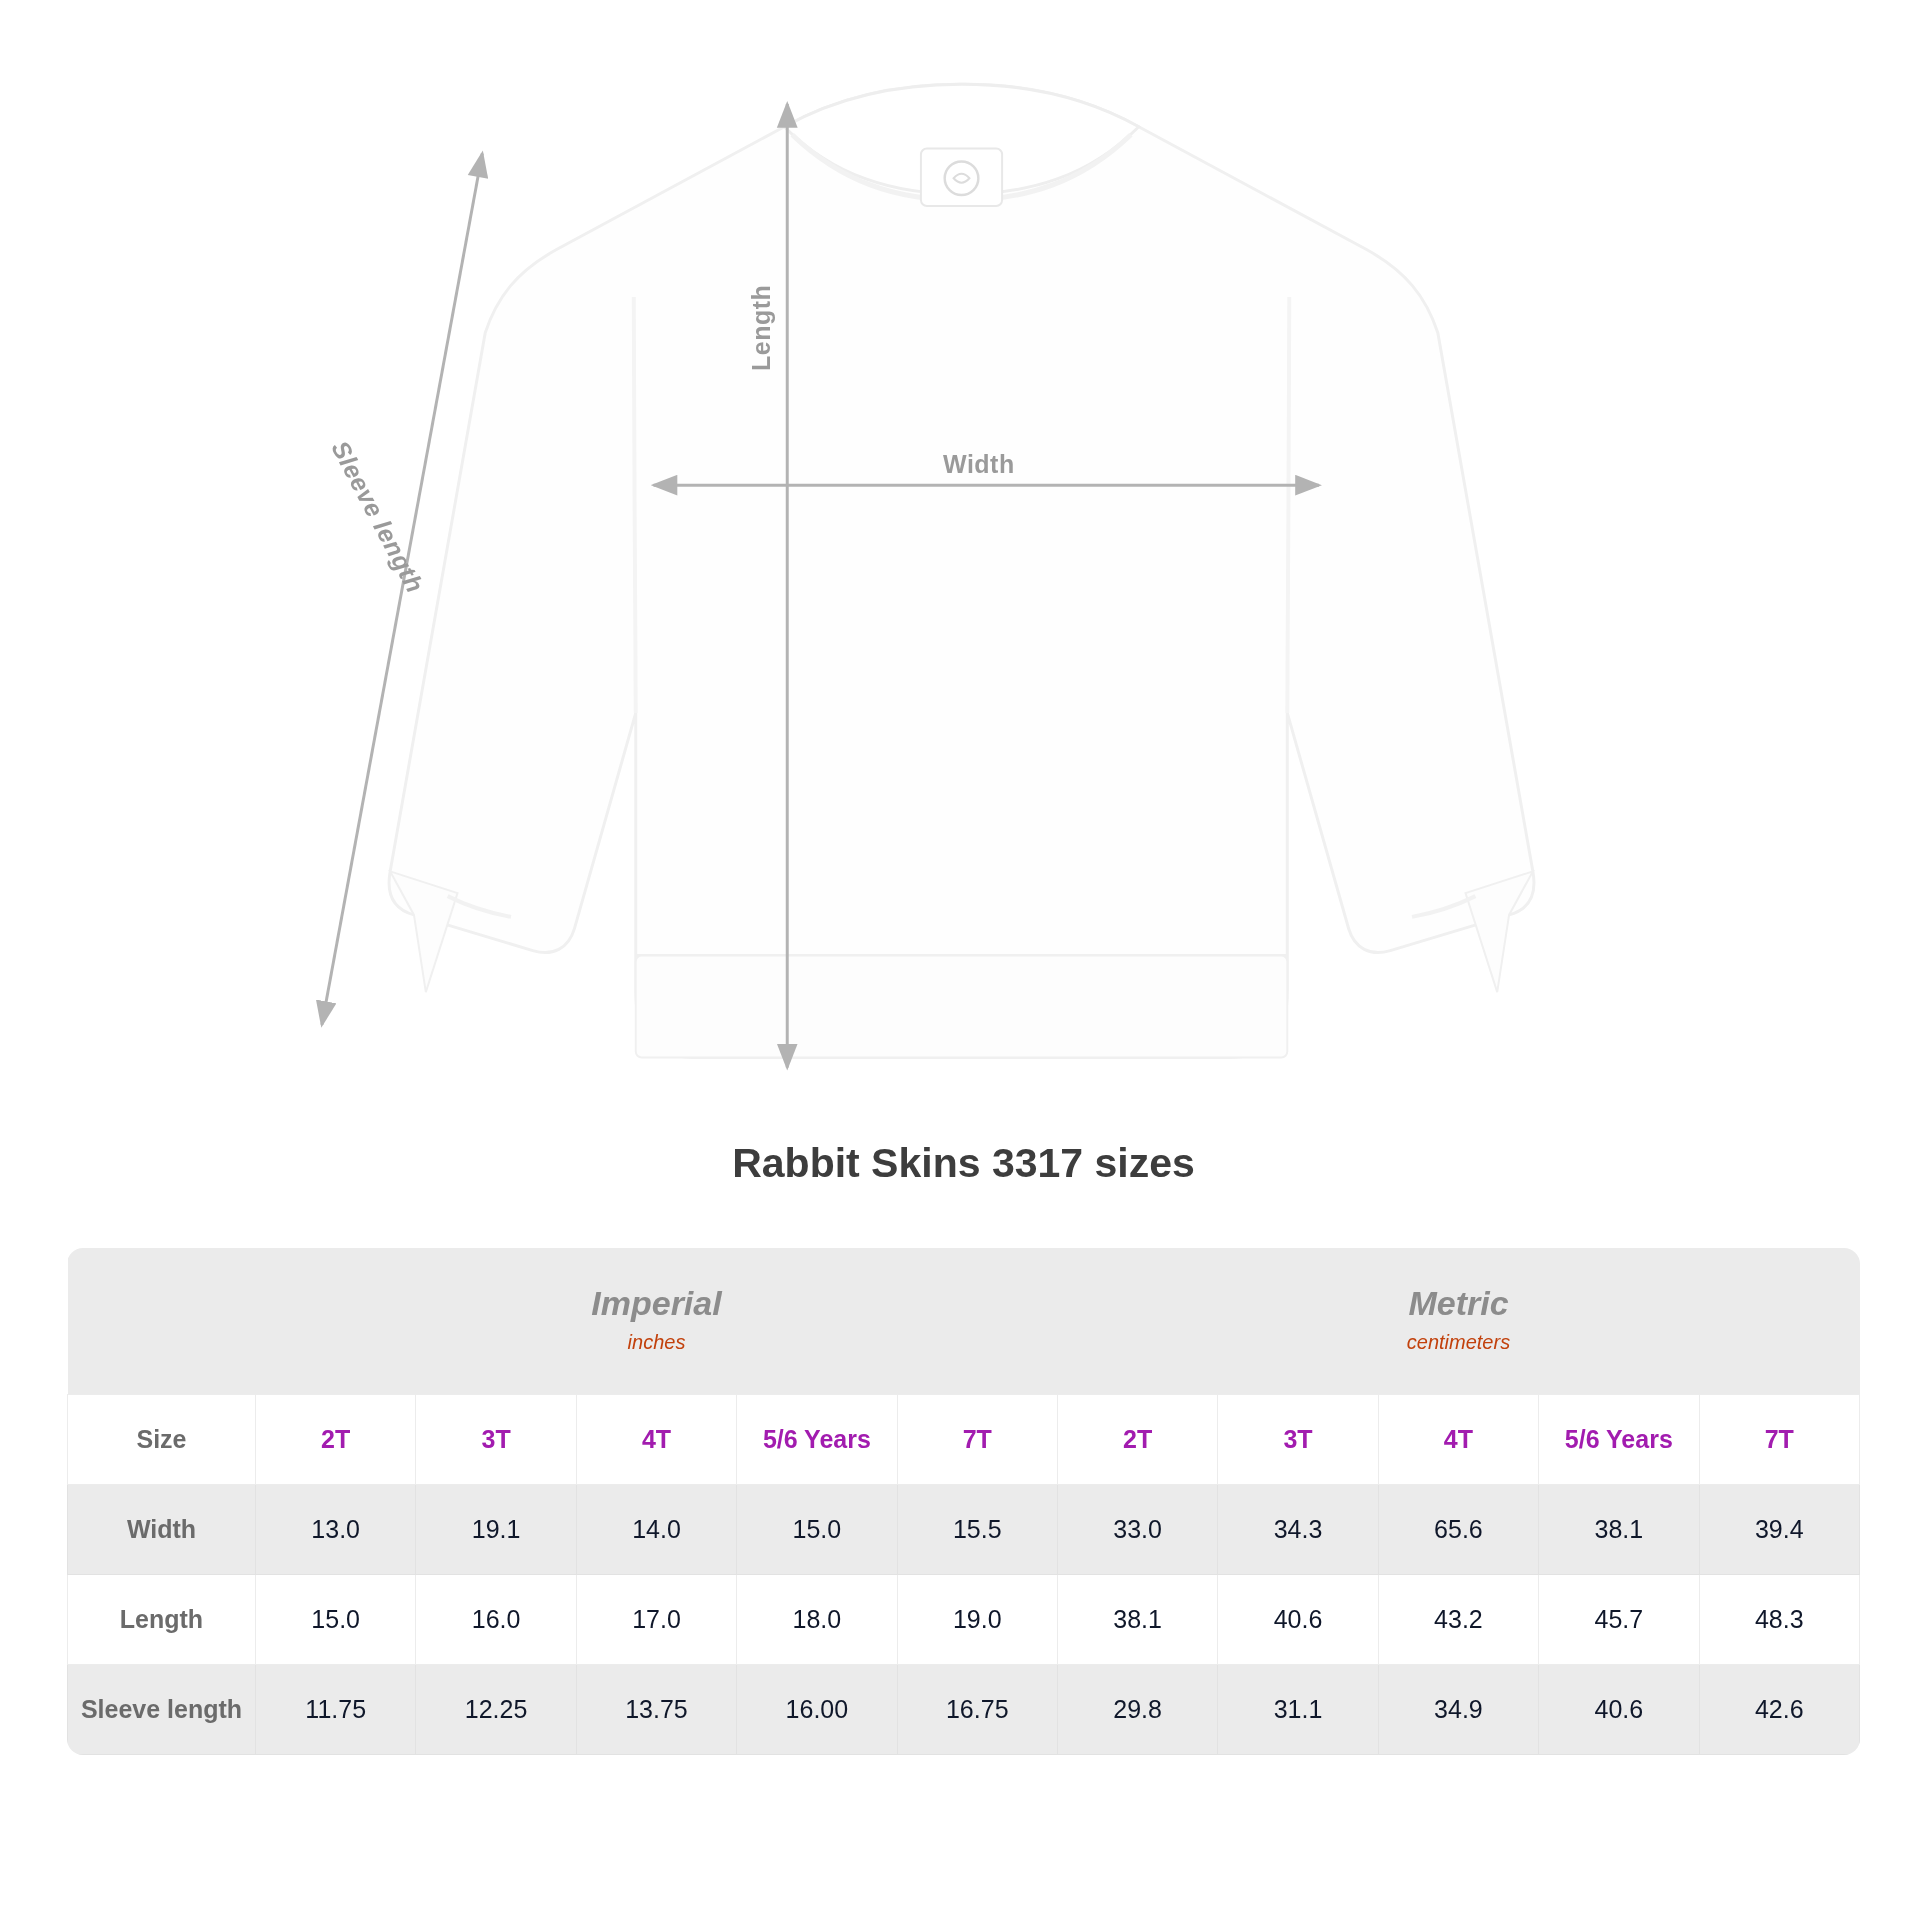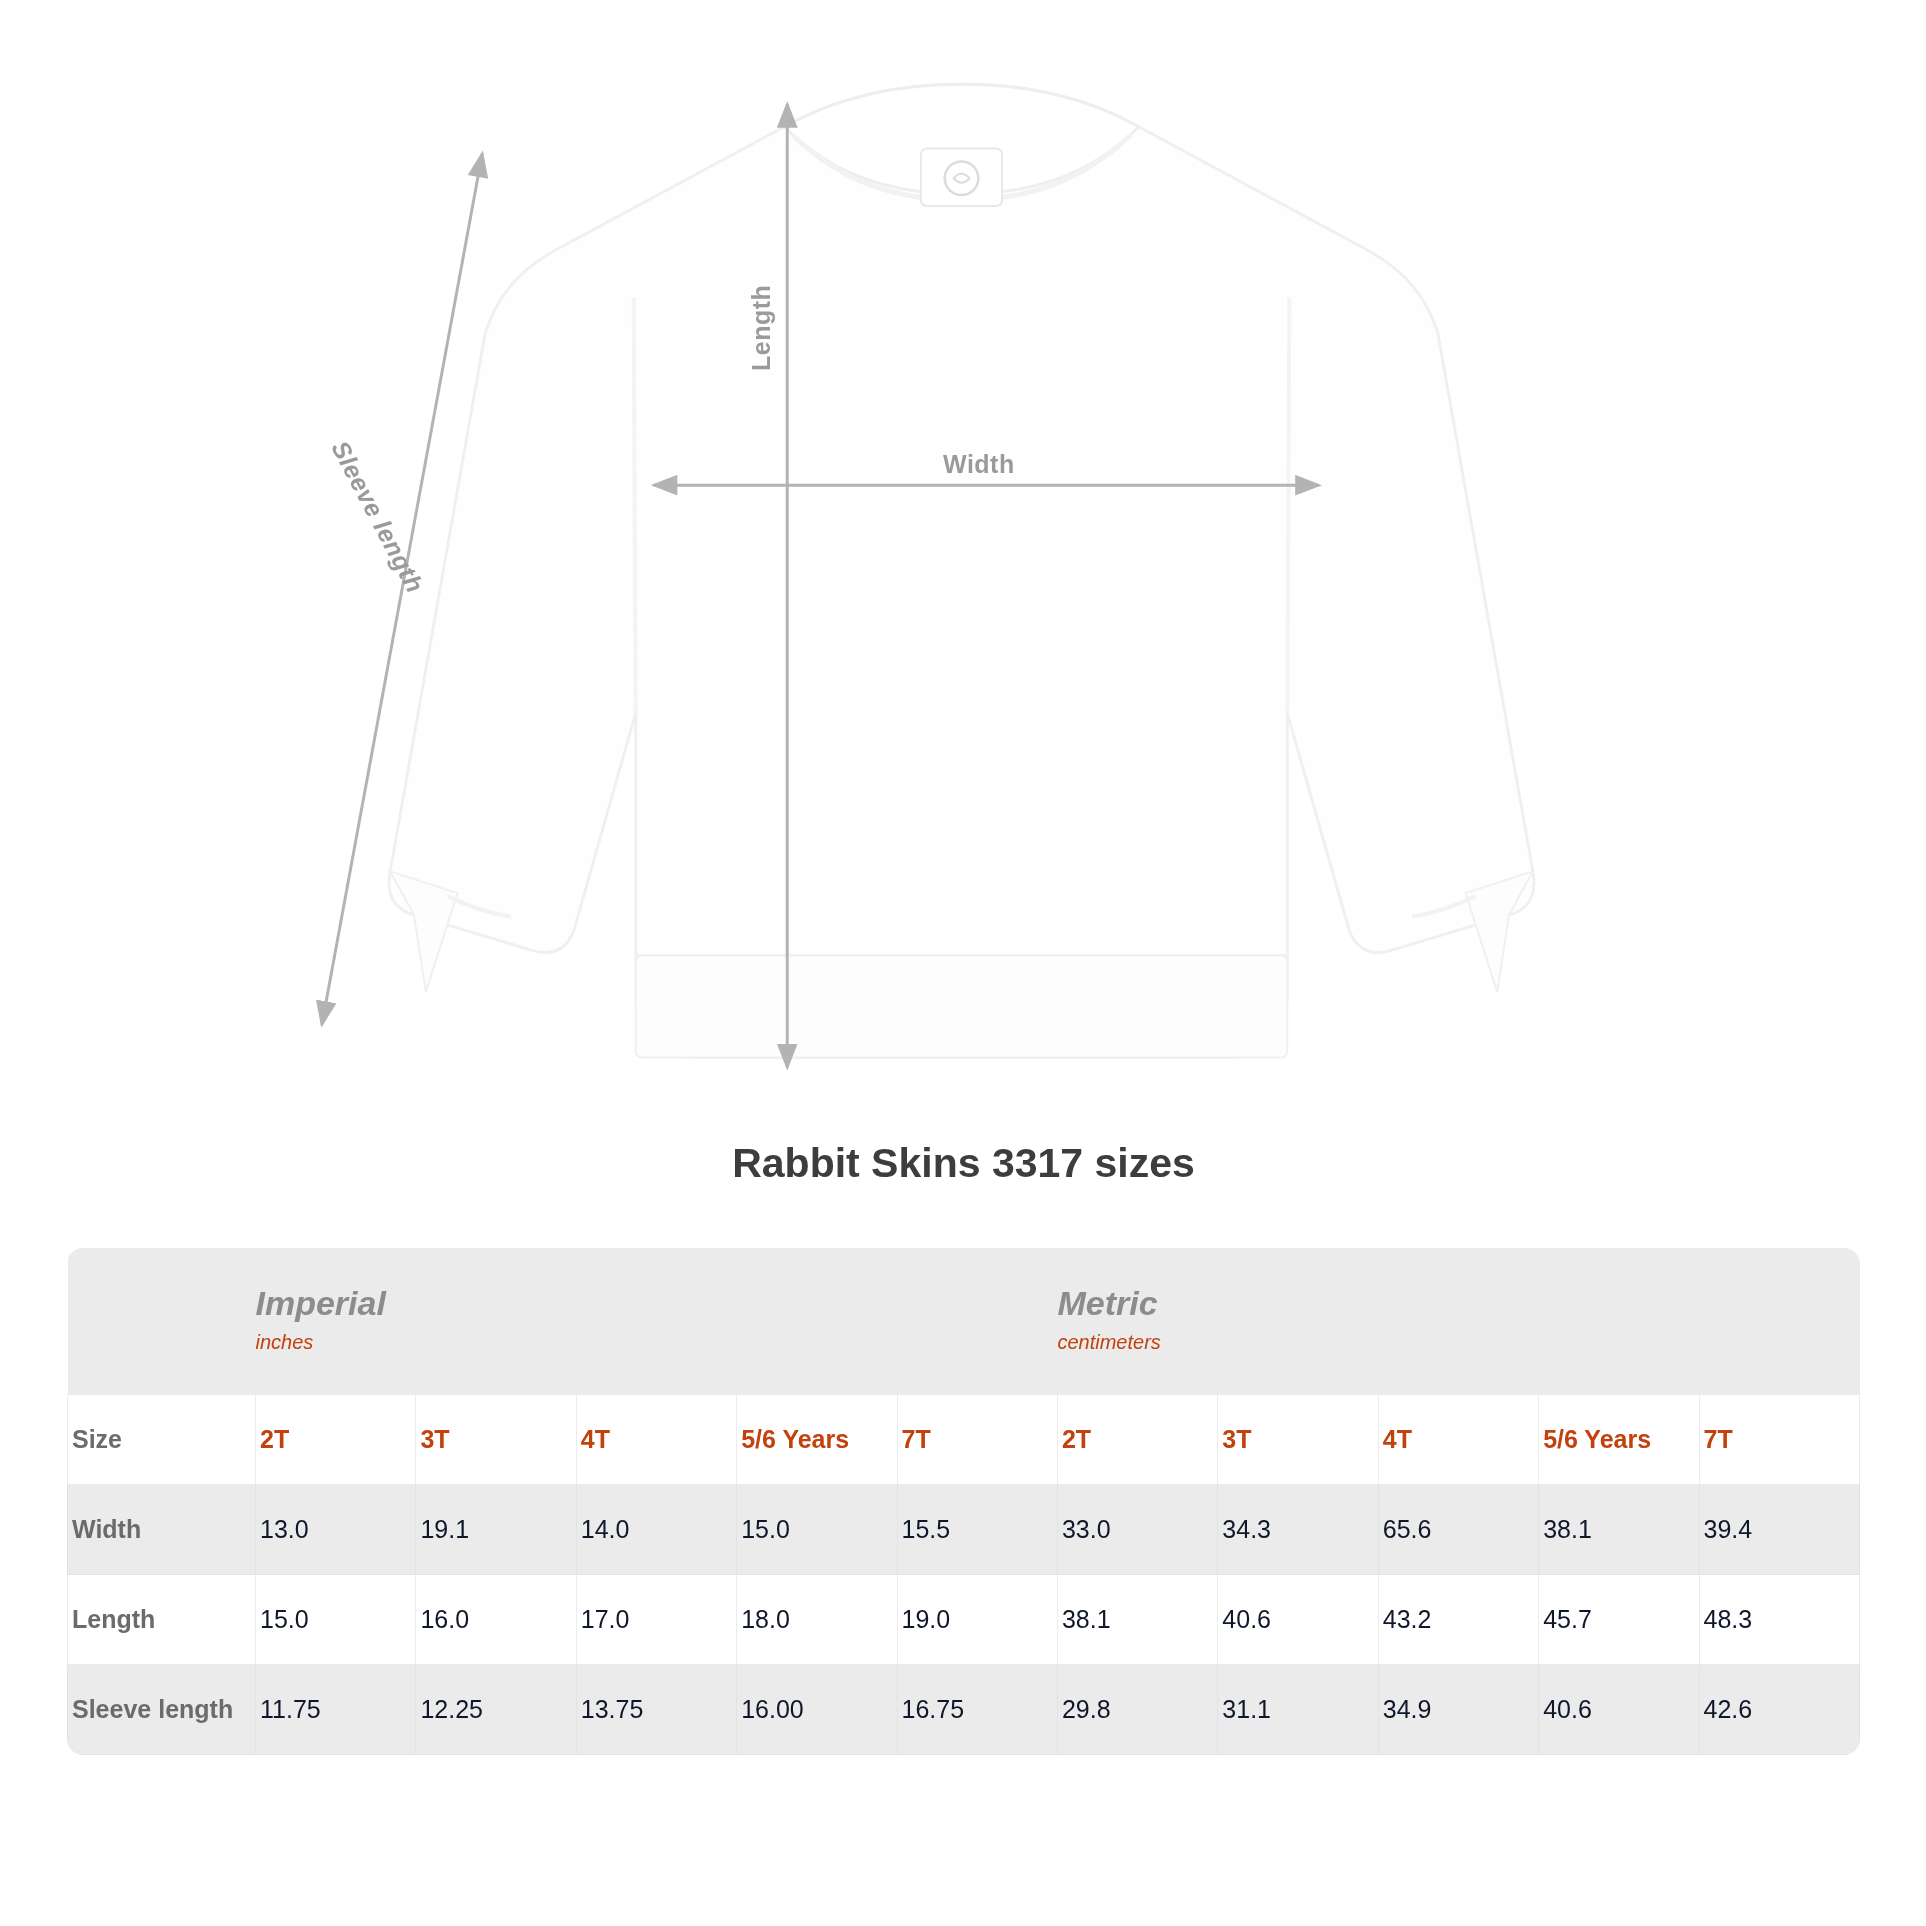--- a/index.html
+++ b/index.html
@@ -65,21 +65,21 @@
     border-radius: 16px;
     overflow: hidden;
     background: #ffffff;
   }
   table.size-table {
     width: 100%;
     border-collapse: collapse;
     table-layout: fixed;
   }
   table.size-table td, table.size-table th {
-    text-align: left;
+    text-align: center;
     font-size: 24px;
     color: #5a5a5a;
     font-weight: normal;
     border: 1px solid #ececec;
   }
   
   tr.unit-row td {
     background: #ebebeb;
     border: none;
     padding: 34px 0 40px 0;
@@ -95,21 +95,21 @@
     font-size: 20px;
     font-style: italic;
     color: #c2410c;
     margin-top: 6px;
   }
 
   tr.head-row td {
     background: #ffffff;
     padding: 30px 4px;
     font-weight: bold;
-    color: #c2410c;
+    color: #a21caf;
     font-size: 25px;
   }
   tr.head-row td.corner { color: #6b6b6b; }
 
   tr.data-row td {
     padding: 30px 4px;
     font-size: 25px;
     color: #0f172a;
   }
   tr.data-row.shaded td { background: #ebebeb; border-color: #e2e2e2; }

